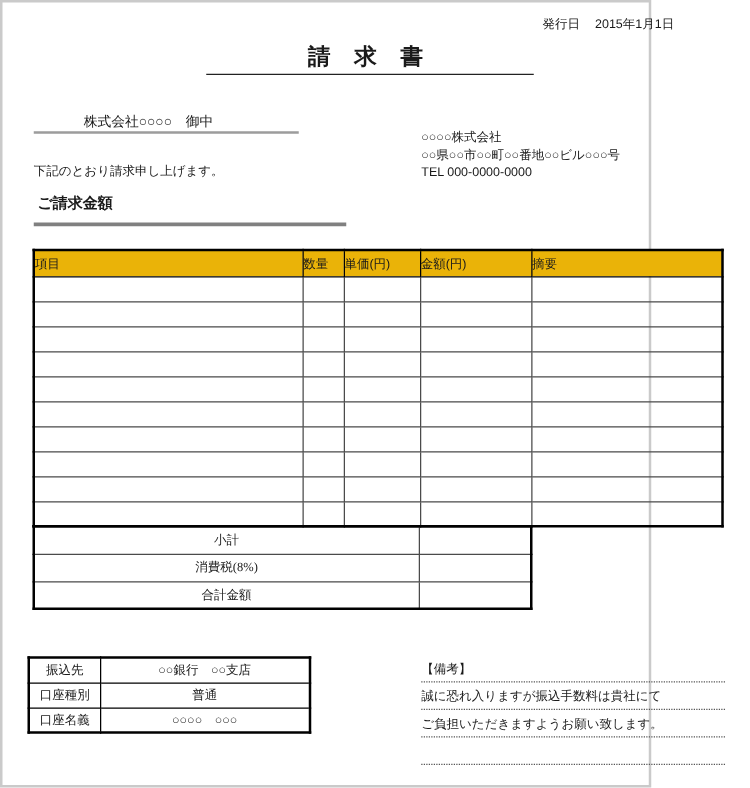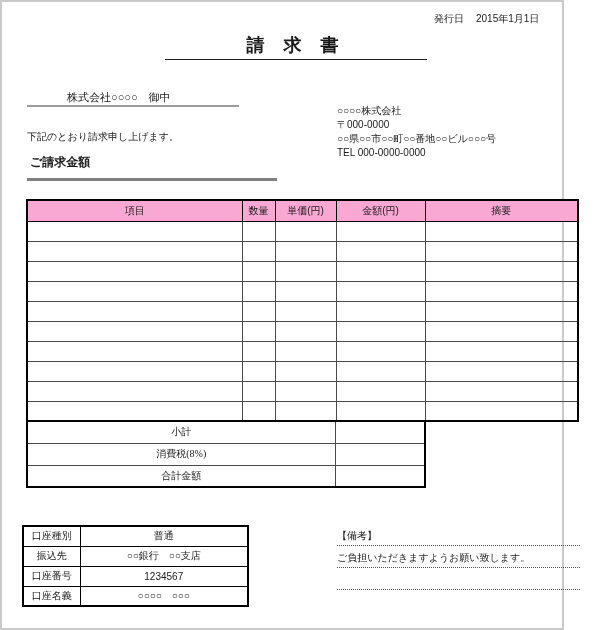--- a/index.html
+++ b/index.html
@@ -5,21 +5,21 @@
   * { margin:0; padding:0; box-sizing:border-box; }
   html,body { background:#fff; }
   body {
     width:600px; height:630px;
     font-family:"Liberation Sans","DejaVu Sans",sans-serif;
     color:#1a1a1a;
     position:relative;
     overflow:hidden;
   }
   .page {
-    position:absolute; left:0; top:0; width:564px; height:630px;
+    position:absolute; left:0; top:0; width:521px; height:630px;
     border:2px solid #cacaca;
     background:#fff;
   }
   
   .issue-date {
     position:absolute; left:432px; top:10px;
     font-size:10px; white-space:nowrap;
   }
   .issue-date .gap { display:inline-block; width:12px; }
   .doc-title {
@@ -40,22 +40,22 @@
   
   .billing-heading { position:absolute; left:28px; top:152px; font-size:12px; font-weight:bold; }
   .billing-underline {
     position:absolute; left:25px; top:176px; width:250px; height:3px; background:#808080;
   }
   
   .tables { position:absolute; left:24px; top:197px; width:551px; }
   table { border-collapse:collapse; table-layout:fixed; }
   .items-table { width:551px; border:2px solid #000; }
   .items-table th {
-    background:#f9a8d4; font-size:10px; font-weight:normal;
-    height:21px; border:1px solid #000; text-align:center; padding:0;
+    background:#eab308; font-size:10px; font-weight:normal;
+    height:21px; border:1px solid #000; text-align:left; padding:0;
   }
   .items-table td {
     height:20px; border:1px solid #4a4a4a; padding:0;
   }
   .summary-table { width:398px; border:2px solid #000; margin-top:-2px;font-family:Liberation Serif, serif; }
   .summary-table td {
     height:22px; border:1px solid #4a4a4a; padding:0;
     font-size:10px; text-align:center; vertical-align:middle;
   }
   
@@ -86,21 +86,20 @@
   </div>
 
   <div class="doc-title">請 求 書</div>
   <div class="title-underline"></div>
 
   <div class="recipient">株式会社○○○○　御中</div>
   <div class="recipient-underline"></div>
 
   <div class="sender">
     <div>○○○○株式会社</div>
-    <div>〒000-0000</div>
     <div>○○県○○市○○町○○番地○○ビル○○○号</div>
     <div>TEL 000-0000-0000</div>
   </div>
 
   <div class="intro">下記のとおり請求申し上げます。</div>
 
   <div class="billing-heading">ご請求金額</div>
   <div class="billing-underline"></div>
 
   <div class="tables">
@@ -219,37 +218,34 @@
 
   </div>
 
   <table class="bank-table">
     <colgroup>
         <col style="width:57px">
         <col style="width:168px">
       </colgroup>
     <tbody>
       <tr>
-        <td>口座種別</td>
-        <td>普通</td>
-      </tr>
-      <tr>
         <td>振込先</td>
         <td>○○銀行　○○支店</td>
       </tr>
       <tr>
-        <td>口座番号</td>
-        <td>1234567</td>
+        <td>口座種別</td>
+        <td>普通</td>
       </tr>
       <tr>
         <td>口座名義</td>
         <td>○○○○　○○○</td>
       </tr>
     </tbody>
   </table>
 
   <div class="remarks">
     <div class="remarks-heading">【備考】</div>
+    <div class="remarks-line">誠に恐れ入りますが振込手数料は貴社にて</div>
     <div class="remarks-line">ご負担いただきますようお願い致します。</div>
     <div class="remarks-line"></div>
   </div>
 
 </div>
 
 </body></html>

